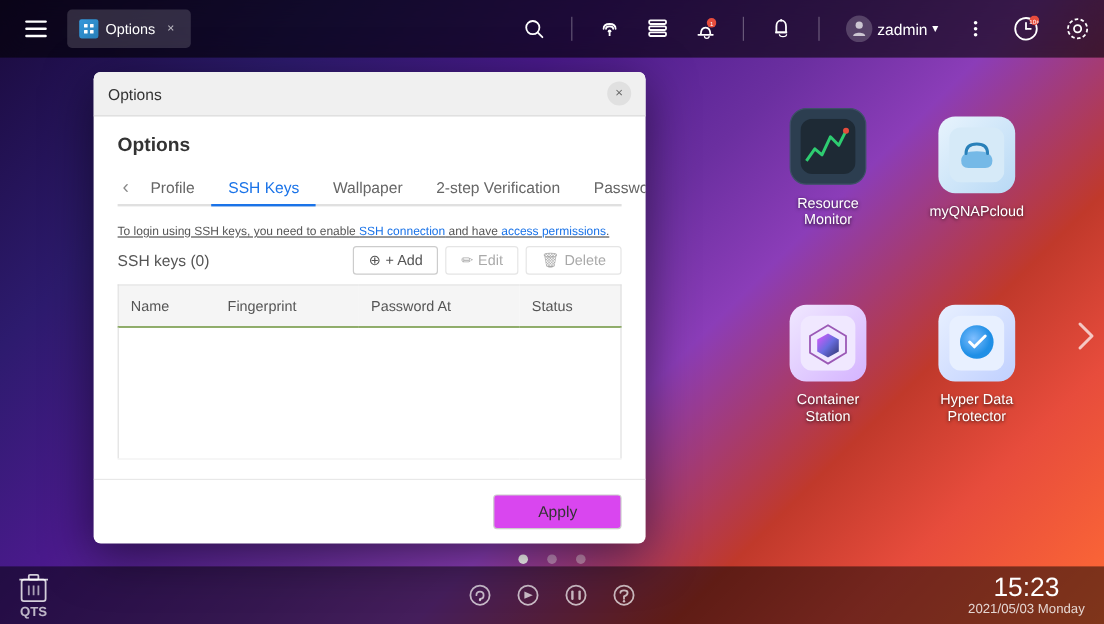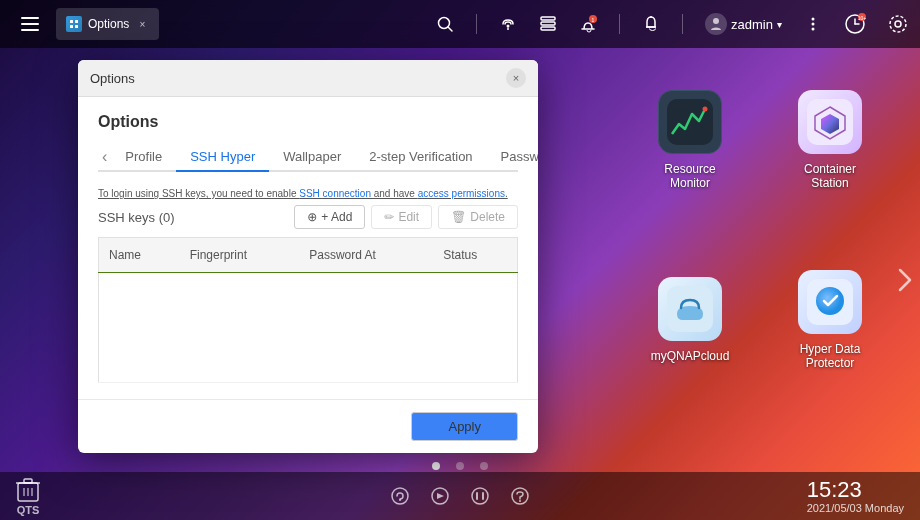--- a/index.html
+++ b/index.html
@@ -141,25 +141,25 @@
       display: flex;
       align-items: center;
       justify-content: center;
       font-size: 12px;
     }
 
     
     .desktop-icons {
       position: absolute;
       top: 60px;
-      right: 30px;
+      right: 46px;
       display: grid;
       grid-template-columns: 120px 120px;
       grid-template-rows: 160px 160px;
-      gap: 20px;
+      gap: 4px;
       z-index: 10;
     }
 
     .desktop-icon {
       display: flex;
       flex-direction: column;
       align-items: center;
       justify-content: center;
       gap: 8px;
       cursor: pointer;
@@ -277,21 +277,21 @@
     }
 
     .bottom-icon {
       color: rgba(255,255,255,0.7);
       font-size: 18px;
       cursor: pointer;
     }
 
     .bottom-right {
       margin-left: auto;
-      text-align: left;
+      text-align: center;
       color: white;
     }
 
     .time-display {
       font-size: 22px;
       font-weight: 300;
       line-height: 1.1;
     }
 
     .date-display {
@@ -465,21 +465,21 @@
       padding: 12px 20px;
       display: flex;
       justify-content: flex-end;
       border-top: 1px solid #e8e8e8;
     }
 
     .btn-apply {
       padding: 6px 36px;
       border: 1px solid #ccc;
       border-radius: 3px;
-      background: #3b82f6;
+      background: #d946ef;
       font-size: 13px;
       color: #333;
       cursor: pointer;
     }
 
     
     svg {
       display: block;
     }
   </style>
@@ -594,20 +594,31 @@
       <svg width="46" height="46" viewBox="0 0 46 46">
         <rect width="46" height="46" rx="10" fill="#1e2a35"></rect>
         <polyline points="5,35 12,25 18,30 25,15 32,22 38,10" fill="none" stroke="#2ecc71" stroke-width="2.5" stroke-linejoin="round"></polyline>
         <circle cx="38" cy="10" r="2.5" fill="#e74c3c"></circle>
       </svg>
     </div>
     <div style="text-align:center;">
       <div class="app-icon-label">Resource</div>
       <div class="app-icon-label">Monitor</div>
     </div>
+  </div>
+
+  <div class="desktop-icon">
+    <div class="app-icon icon-myqnapcloud">
+      <svg width="46" height="46" viewBox="0 0 46 46">
+        <rect width="46" height="46" rx="10" fill="#d6eaf8"></rect>
+        <path d="M10 28 Q10 20 23 20 Q36 20 36 28 Q36 34 30 34 L16 34 Q10 34 10 28Z" fill="#5dade2" opacity="0.8"></path>
+        <path d="M14 22 Q14 14 23 14 Q32 14 32 22" fill="none" stroke="#2980b9" stroke-width="2.5" stroke-linecap="round"></path>
+      </svg>
+    </div>
+    <div class="app-icon-label">myQNAPcloud</div>
   </div>
 
   <div class="desktop-icon">
     <div class="app-icon icon-container-station">
       <svg width="46" height="46" viewBox="0 0 46 46">
         <rect width="46" height="46" rx="10" fill="#f0e8ff"></rect>
         <polygon points="23,8 38,17 38,31 23,40 8,31 8,17" fill="none" stroke="#9b59b6" stroke-width="1.5"></polygon>
         <polygon points="23,15 32,20 32,30 23,35 14,30 14,20" fill="url(#cgrad)"></polygon>
         <defs>
           <linearGradient id="cgrad" x1="0%" y1="0%" x2="100%" y2="100%">
@@ -618,31 +629,20 @@
         </defs>
       </svg>
     </div>
     <div style="text-align:center;">
       <div class="app-icon-label">Container</div>
       <div class="app-icon-label">Station</div>
     </div>
   </div>
 
   <div class="desktop-icon">
-    <div class="app-icon icon-myqnapcloud">
-      <svg width="46" height="46" viewBox="0 0 46 46">
-        <rect width="46" height="46" rx="10" fill="#d6eaf8"></rect>
-        <path d="M10 28 Q10 20 23 20 Q36 20 36 28 Q36 34 30 34 L16 34 Q10 34 10 28Z" fill="#5dade2" opacity="0.8"></path>
-        <path d="M14 22 Q14 14 23 14 Q32 14 32 22" fill="none" stroke="#2980b9" stroke-width="2.5" stroke-linecap="round"></path>
-      </svg>
-    </div>
-    <div class="app-icon-label">myQNAPcloud</div>
-  </div>
-
-  <div class="desktop-icon">
     <div class="app-icon icon-hyper-data-protector">
       <svg width="46" height="46" viewBox="0 0 46 46">
         <rect width="46" height="46" rx="10" fill="#e8f0ff"></rect>
         <circle cx="23" cy="22" r="14" fill="url(#hgrad)" opacity="0.9"></circle>
         <path d="M17 22 L21 26 L30 17" stroke="white" stroke-width="2.5" fill="none" stroke-linecap="round" stroke-linejoin="round"></path>
         <defs>
           <radialGradient id="hgrad" cx="40%" cy="40%">
             <stop offset="0%" style="stop-color:#74b9ff"></stop>
             <stop offset="100%" style="stop-color:#0984e3"></stop>
           </radialGradient>
@@ -723,21 +723,21 @@
     <span class="window-title">Options</span>
     <div class="window-close-btn">×</div>
   </div>
 
   <div class="window-content">
     <div class="window-header">Options</div>
 
     <div class="tabs">
       <div class="tab-nav-btn">‹</div>
       <div class="tab-item">Profile</div>
-      <div class="tab-item active">SSH Hyper</div>
+      <div class="tab-item active">SSH Keys</div>
       <div class="tab-item">Wallpaper</div>
       <div class="tab-item">2-step Verification</div>
       <div class="tab-item">Password Settings</div>
 
     </div>
 
     <div class="info-text">
       <span>To login using SSH keys, you need to enable </span><a href="#">SSH connection</a><span> and have </span><a href="#">access permissions</a><span>.</span>
     </div>
 

